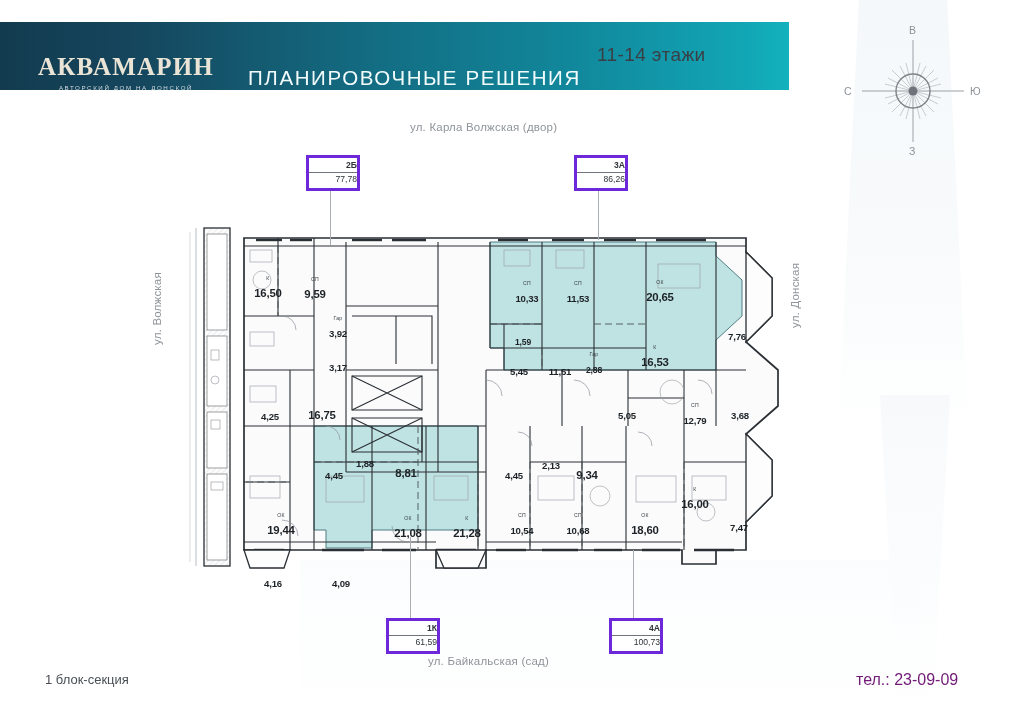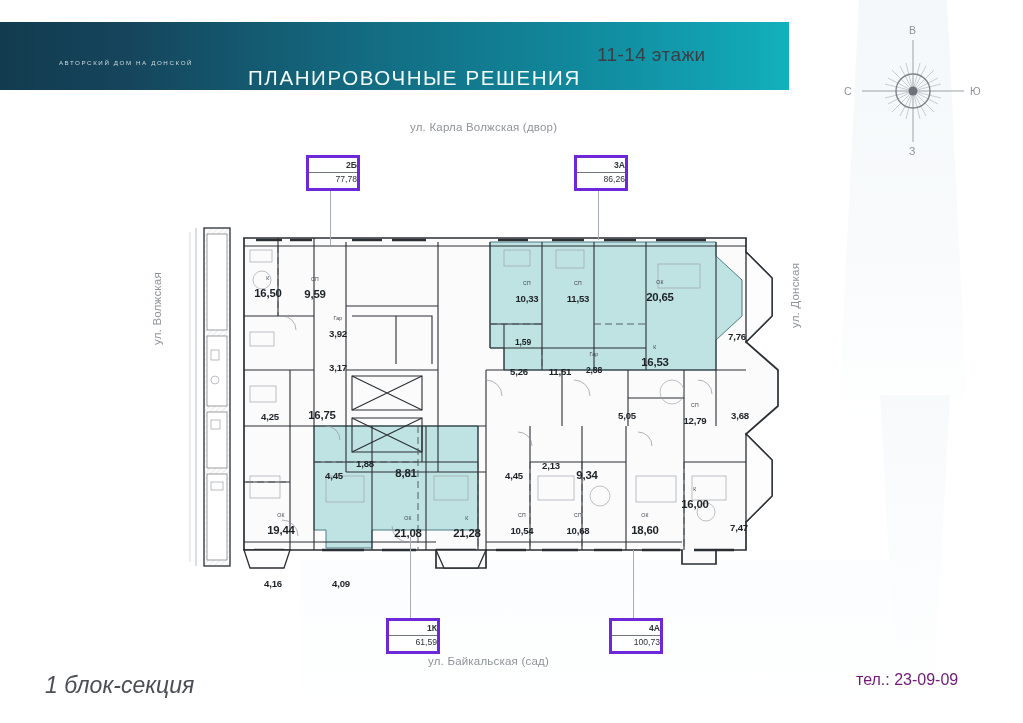--- a/index.html
+++ b/index.html
@@ -38,21 +38,21 @@
   .c-e{left:122px;top:59px;} .c-s{left:61px;top:119px;}
 
   
   .street{position:absolute;color:#8f949a;font-size:11.5px;letter-spacing:.2px;}
   .st-top{left:410px;top:121px;}
   .st-bottom{left:428px;top:655px;}
   .st-left{left:151px;top:345px;transform:rotate(-90deg);transform-origin:left top;white-space:nowrap;}
   .st-right{left:789px;top:328px;transform:rotate(-90deg);transform-origin:left top;white-space:nowrap;}
 
   
-  .foot-left{position:absolute;left:45px;top:672px;font-size:23px;color:#4a4f55;font-style:italic;}
+  .foot-left{position:absolute;left:45px;top:672px;font-size:13px;color:#4a4f55;}
   .foot-right{position:absolute;left:856px;top:671px;font-size:16px;color:#701a75;}
 
   
   .tag{position:absolute;width:48px;border:3px solid #6d28d9;background:#fff;
        text-align:right;font-size:8.6px;color:#2e3338;line-height:1.55;z-index:7;}
   .tag .t-n{border-bottom:1px solid #70757b;padding:1px 0 0;font-weight:600;}
   .tag .t-a{padding:0 0 1px;}
   .lead{position:absolute;width:1px;background:#a9aeb4;z-index:6;}
 
   
@@ -70,20 +70,21 @@
 </style>
 </head>
 <body>
 
 <div class="watermark wm1"></div>
 <div class="watermark wm2"></div>
 <div class="watermark wm3"></div>
 
 <div class="header">
   <div class="logo">
+    <div class="logo-name">АКВАМАРИН</div>
     <div class="logo-sub">АВТОРСКИЙ ДОМ НА ДОНСКОЙ</div>
   </div>
   <div class="hdr-title">ПЛАНИРОВОЧНЫЕ РЕШЕНИЯ</div>
 </div>
 <div class="hdr-floors">11-14 этажи</div>
 
 <div class="compass">
   <svg width="130" height="130" viewBox="0 0 130 130">
     <line x1="65" y1="14" x2="65" y2="116" stroke="#9ca1a7" stroke-width="1"></line>
     <line x1="14" y1="65" x2="116" y2="65" stroke="#9ca1a7" stroke-width="1"></line>
@@ -248,21 +249,21 @@
     <div class="rm" style="left: 287px; top: 277px; width: 56px;"><span class="k">СП</span><span class="num">9,59</span></div>
     <div class="rm sm" style="left: 310px; top: 316px; width: 56px;"><span class="k">Гар</span><span class="num">3,92</span></div>
     <div class="rm sm" style="left: 310px; top: 350px; width: 56px;"><span class="k">&nbsp;</span><span class="num">3,17</span></div>
     <div class="rm sm" style="left: 242px; top: 399px; width: 56px;"><span class="k">&nbsp;</span><span class="num">4,25</span></div>
     <div class="rm" style="left: 294px; top: 398px; width: 56px;"><span class="k">&nbsp;</span><span class="num">16,75</span></div>
     <div class="rm sm" style="left: 499px; top: 281px; width: 56px;"><span class="k">СП</span><span class="num">10,33</span></div>
     <div class="rm sm" style="left: 550px; top: 281px; width: 56px;"><span class="k">СП</span><span class="num">11,53</span></div>
     <div class="rm" style="left: 632px; top: 280px; width: 56px;"><span class="k">ОК</span><span class="num">20,65</span></div>
     <div class="rm sm" style="left: 709px; top: 319px; width: 56px;"><span class="k">&nbsp;</span><span class="num">7,76</span></div>
     <div class="rm xs" style="left: 495px; top: 324px; width: 56px;"><span class="k">&nbsp;</span><span class="num">1,59</span></div>
-    <div class="rm sm" style="left: 491px; top: 354px; width: 56px;"><span class="k">&nbsp;</span><span class="num">5,26</span></div>
+    <div class="rm sm" style="left: 491px; top: 354px; width: 56px;"><span class="k">&nbsp;</span><span class="num">5,45</span></div>
     <div class="rm sm" style="left: 532px; top: 354px; width: 56px;"><span class="k">&nbsp;</span><span class="num">11,51</span></div>
     <div class="rm xs" style="left: 566px; top: 352px; width: 56px;"><span class="k">Гар</span><span class="num">2,88</span></div>
     <div class="rm" style="left: 627px; top: 345px; width: 56px;"><span class="k">К</span><span class="num">16,53</span></div>
     <div class="rm sm" style="left: 599px; top: 398px; width: 56px;"><span class="k">&nbsp;</span><span class="num">5,05</span></div>
     <div class="rm sm" style="left: 667px; top: 403px; width: 56px;"><span class="k">СП</span><span class="num">12,79</span></div>
     <div class="rm sm" style="left: 712px; top: 398px; width: 56px;"><span class="k">&nbsp;</span><span class="num">3,68</span></div>
     <div class="rm" style="left: 253px; top: 513px; width: 56px;"><span class="k">ОК</span><span class="num">19,44</span></div>
     <div class="rm sm" style="left: 245px; top: 566px; width: 56px;"><span class="k">&nbsp;</span><span class="num">4,16</span></div>
     <div class="rm sm" style="left: 306px; top: 458px; width: 56px;"><span class="k">&nbsp;</span><span class="num">4,45</span></div>
     <div class="rm sm" style="left: 337px; top: 446px; width: 56px;"><span class="k">&nbsp;</span><span class="num">1,88</span></div>

